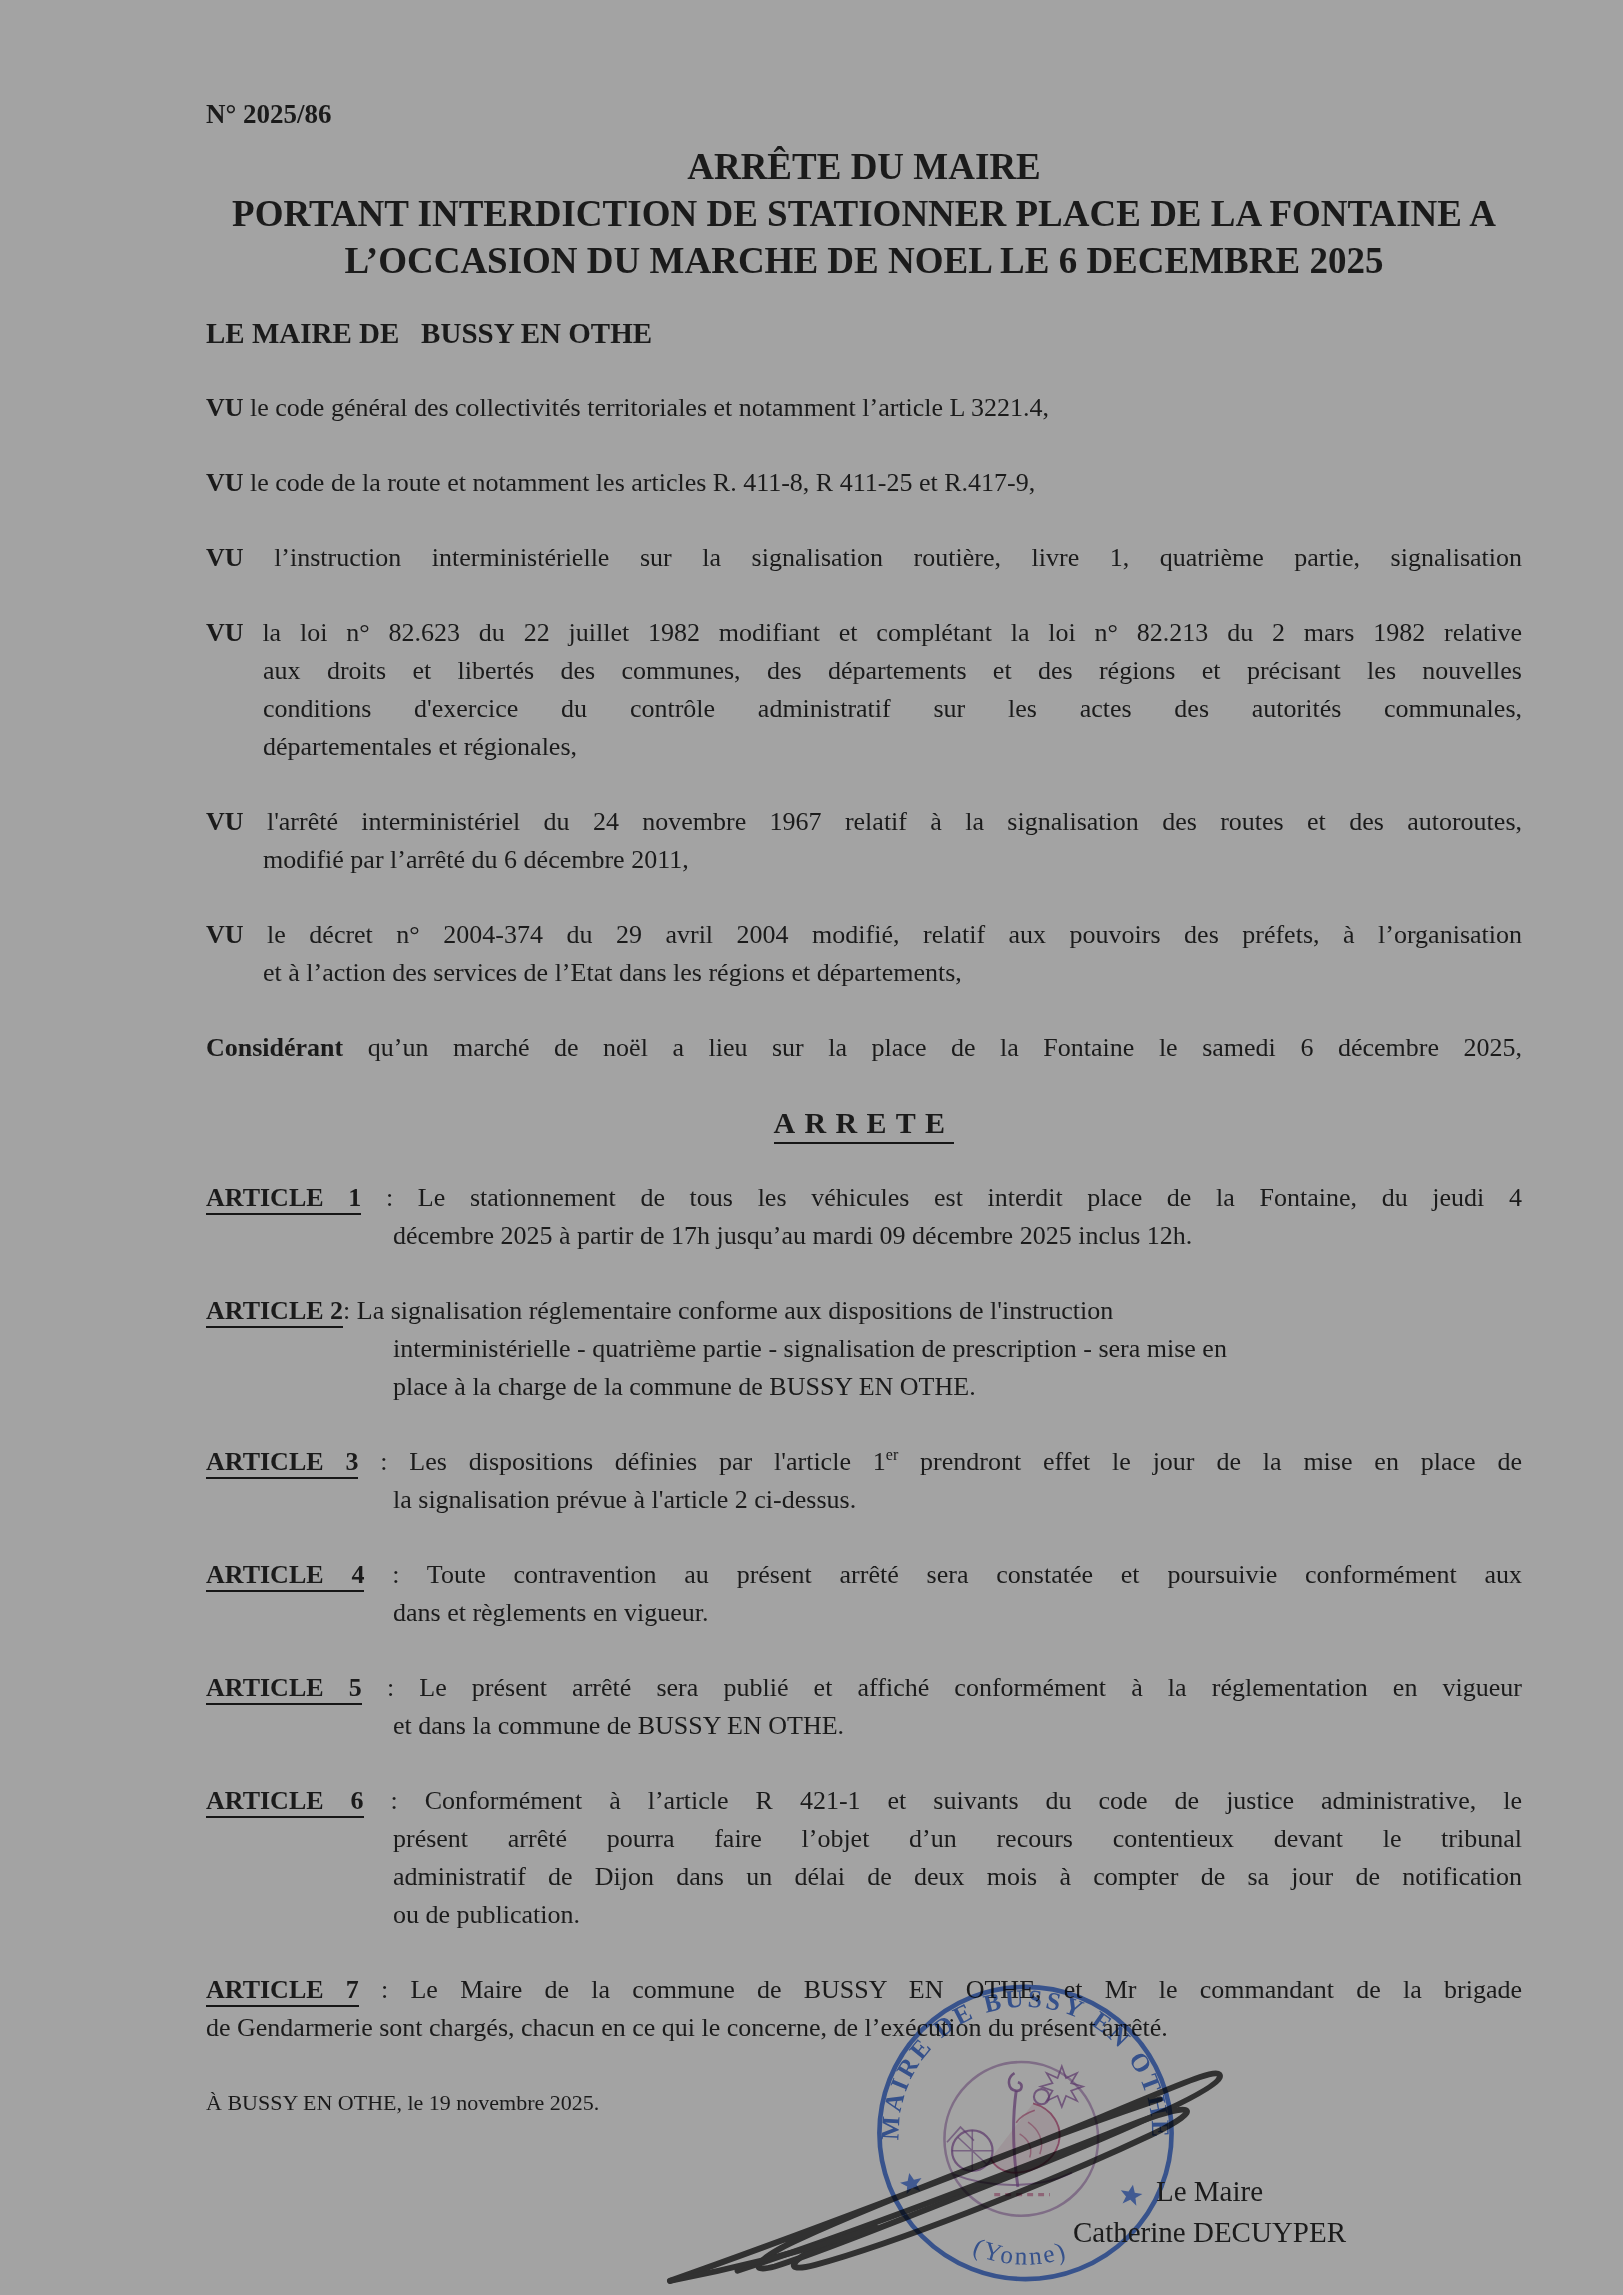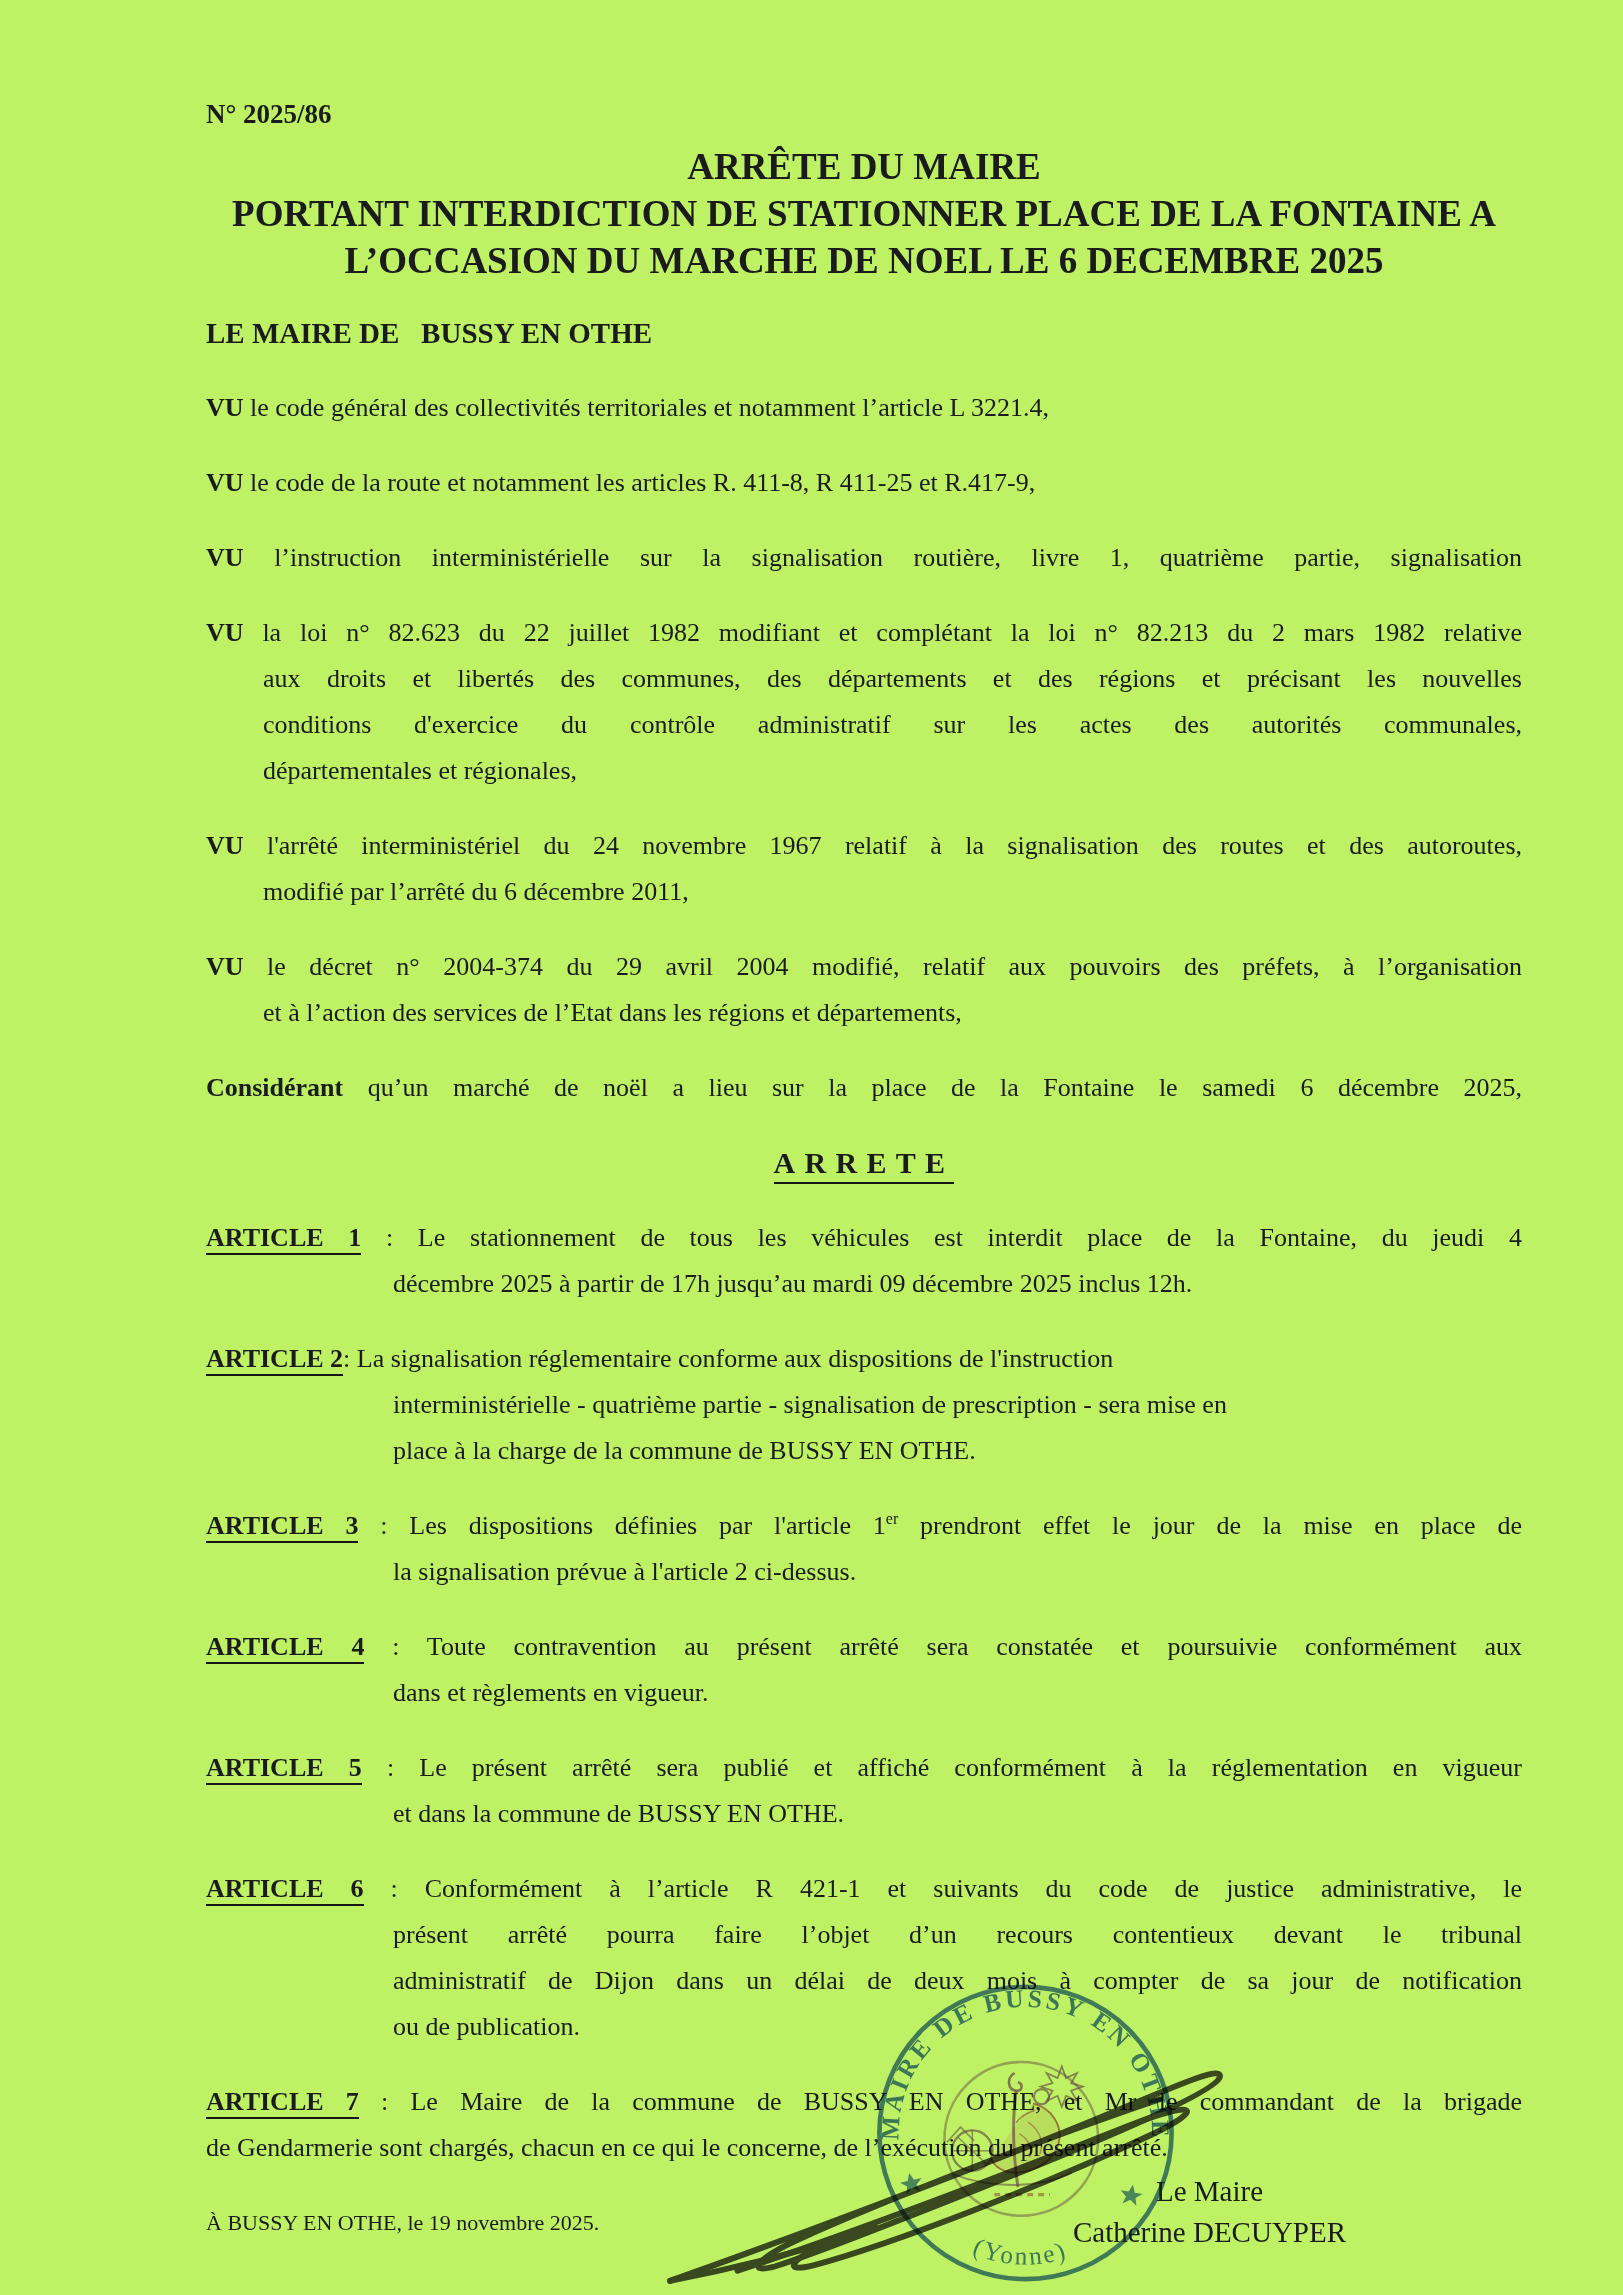--- a/index.html
+++ b/index.html
@@ -1,32 +1,32 @@
 <!DOCTYPE html>
 <html style="font-size:13.5px"><head>
 <meta charset="utf-8">
 <style>
   html,body{margin:0;padding:0;background:#e8e8e8;}
   .page{
-    position:relative;width:1623px;height:2295px;background:#bef264;
+    position:relative;width:1623px;height:2295px;background:#a3a3a3;
     font-family:"Liberation Serif","DejaVu Serif",serif;color:#1b1b1b;
     overflow:hidden;margin:0 auto;
   }
   .content{position:absolute;inset:0;padding:95px 101px 0 206px;box-sizing:border-box;}
   .docnum{font-weight:bold;font-size:27px;line-height:38px;}
   .title-block{margin-top:10px;text-align:center;font-weight:bold;font-size:37px;line-height:47px;}
   .issuer{margin-top:30px;font-weight:bold;font-size:29px;line-height:38px;}
   .para{font-size:26px;line-height:38px;margin-top:37px;}
   .vu{padding-left:57px;}
   .vu .ln:first-child{margin-left:-57px;}
   .art{padding-left:187px;}
   .art .ln:first-child{margin-left:-187px;}
   .art.noindent{padding-left:0;}
   .art.noindent .ln:first-child{margin-left:0;}
-  .ln{text-align:left;margin-top:8px;}
+  .ln{text-align:left;}
   .ln.j{text-align:justify;text-align-last:justify;}
   .b{font-weight:bold;}
   .u{border-bottom:2.5px solid #161616;padding-bottom:0.8px;}
   .arrete{margin-top:37px;text-align:center;font-size:30px;font-weight:bold;line-height:38px;}
   .arrete .u{letter-spacing:9.3px;padding-bottom:2.5px;}
   sup{font-size:16px;vertical-align:super;line-height:0;}
   .place{margin-top:37px;font-size:22px;line-height:38px;}
   .sigblock{position:absolute;left:981px;top:2171px;width:457px;text-align:center;
     font-size:29px;line-height:41px;color:#1b1b1b;}
   .stamp{position:absolute;left:875px;top:1981px;mix-blend-mode:multiply;}

